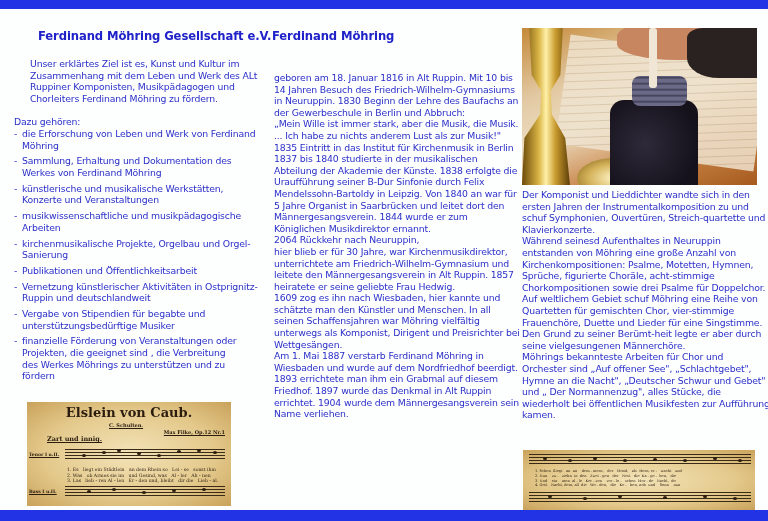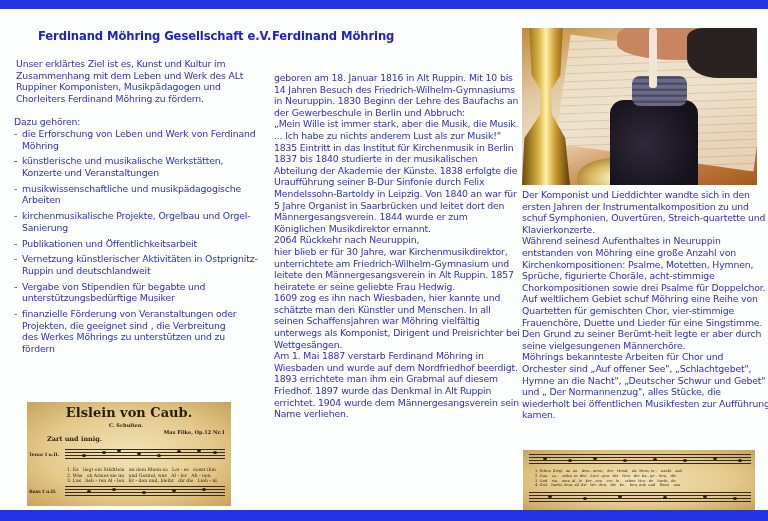--- a/index.html
+++ b/index.html
@@ -16,21 +16,21 @@
     .col1 { left: 14px; width: 240px; }
     .col2 { left: 272px; width: 240px; }
     .col3 { left: 522px; width: 240px; }
 
     .h1 {
       position: absolute; font-weight: bold; font-size: 11.6px; color: #1f22c8;
       letter-spacing: -0.1px; white-space: nowrap;
     }
     .txt { font-size: 9.3px; line-height: 11.6px; color: #2b2fc8; letter-spacing: -0.15px; }
 
-    .intro { position: absolute; top: 58px; left: 2px; width: 245px; }
+    .intro { position: absolute; top: 58px; left: 16px; width: 245px; }
     .dazu { position: absolute; top: 116px; left: 0; }
     .list { position: absolute; top: 128px; left: 0; width: 250px; margin: 0; padding: 0; list-style: none; }
     .list li { position: relative; padding-left: 8px; margin-bottom: 4.2px; }
     .list li .dash { position: absolute; left: 0; top: 0; }
 
     .bio { position: absolute; top: 41px; left: 2px; width: 248px; margin-top: 16px; }
     .right-text { position: absolute; top: 189px; left: 0; width: 248px; }
 
     .img-ink {
       position: absolute; left: 522px; top: 28px; width: 235px; height: 157px;
@@ -64,40 +64,40 @@
     .pen { position: absolute; left: 127px; top: 0; width: 8px; height: 60px; background: #f0e6d6; border-radius: 3px; }
 
     .img-score {
       position: absolute; background: radial-gradient(ellipse at center, #f3e3b8 0%, #e3c88a 60%, #c9a25a 100%);
       overflow: hidden;
     }
     .score1 { left: 27px; top: 402px; width: 204px; height: 104px; }
     .score2 { left: 523px; top: 450px; width: 232px; height: 60px; }
     .score-title { position: absolute; left: 0; width: 100%; text-align: center; top: 3px;
       font-family: "DejaVu Serif", serif; font-weight: bold; font-size: 13px; color: #2a1d10; }
-    .score-sub { position: absolute; font-family: "DejaVu Serif", serif; font-size: 5px; color: #2a1d10; font-weight: bold; }
+    .score-sub { position: absolute; font-family: "DejaVu Serif", serif; font-size: 5px; color: #2a1d10; font-weight: bold; text-decoration: underline; }
     .staff {
       position: absolute; height: 12px;
       background: repeating-linear-gradient(180deg, #3a2a18 0px, #3a2a18 0.6px, transparent 0.6px, transparent 3px);
     }
     .lyrics { position: absolute; font-family: "DejaVu Serif", serif; font-size: 4.6px; line-height: 5.5px; color: #2a1d10; white-space: pre; }
     .note { position: absolute; width: 4px; height: 3px; background: #2a1d10; border-radius: 50%; }
   </style>
 </head>
 <body>
 
 <div class="bar-top"></div>
 
 <section class="col col1">
   <div class="h1" style="top:29px;left:0;margin-left:24px;">Ferdinand Möhring Gesellschaft e.V.</div>
   <p class="txt intro" style="margin:0;">Unser erklärtes Ziel ist es, Kunst und Kultur im Zusammenhang mit dem Leben und Werk des ALt Ruppiner Komponisten, Musikpädagogen und Chorleiters Ferdinand Möhring zu fördern.</p>
   <div class="txt dazu">Dazu gehören:</div>
   <ul class="txt list">
     <li><span class="dash">-</span><span>die Erforschung von Leben und Werk von Ferdinand Möhring</span></li>
-    <li><span class="dash">-</span></li>
+    <li><span class="dash">-</span><span>Sammlung, Erhaltung und Dokumentation des Werkes von Ferdinand Möhring</span></li>
     <li><span class="dash">-</span><span>künstlerische und musikalische Werkstätten, Konzerte und Veranstaltungen</span></li>
     <li><span class="dash">-</span><span>musikwissenschaftliche und musikpädagogische Arbeiten</span></li>
     <li style="padding-right:12px;"><span class="dash">-</span><span>kirchenmusikalische Projekte, Orgelbau und Orgel-Sanierung</span></li>
     <li><span class="dash">-</span><span>Publikationen und Öffentlichkeitsarbeit</span></li>
     <li><span class="dash">-</span><span>Vernetzung künstlerischer Aktivitäten in Ostprignitz-Ruppin und deutschlandweit</span></li>
     <li><span class="dash">-</span><span>Vergabe von Stipendien für begabte und unterstützungsbedürftige Musiker</span></li>
     <li style="padding-right:20px;"><span class="dash">-</span><span>finanzielle Förderung von Veranstaltungen oder Projekten, die geeignet sind , die Verbreitung des Werkes Möhrings zu unterstützen und zu fördern</span></li>
   </ul>
 </section>
 

